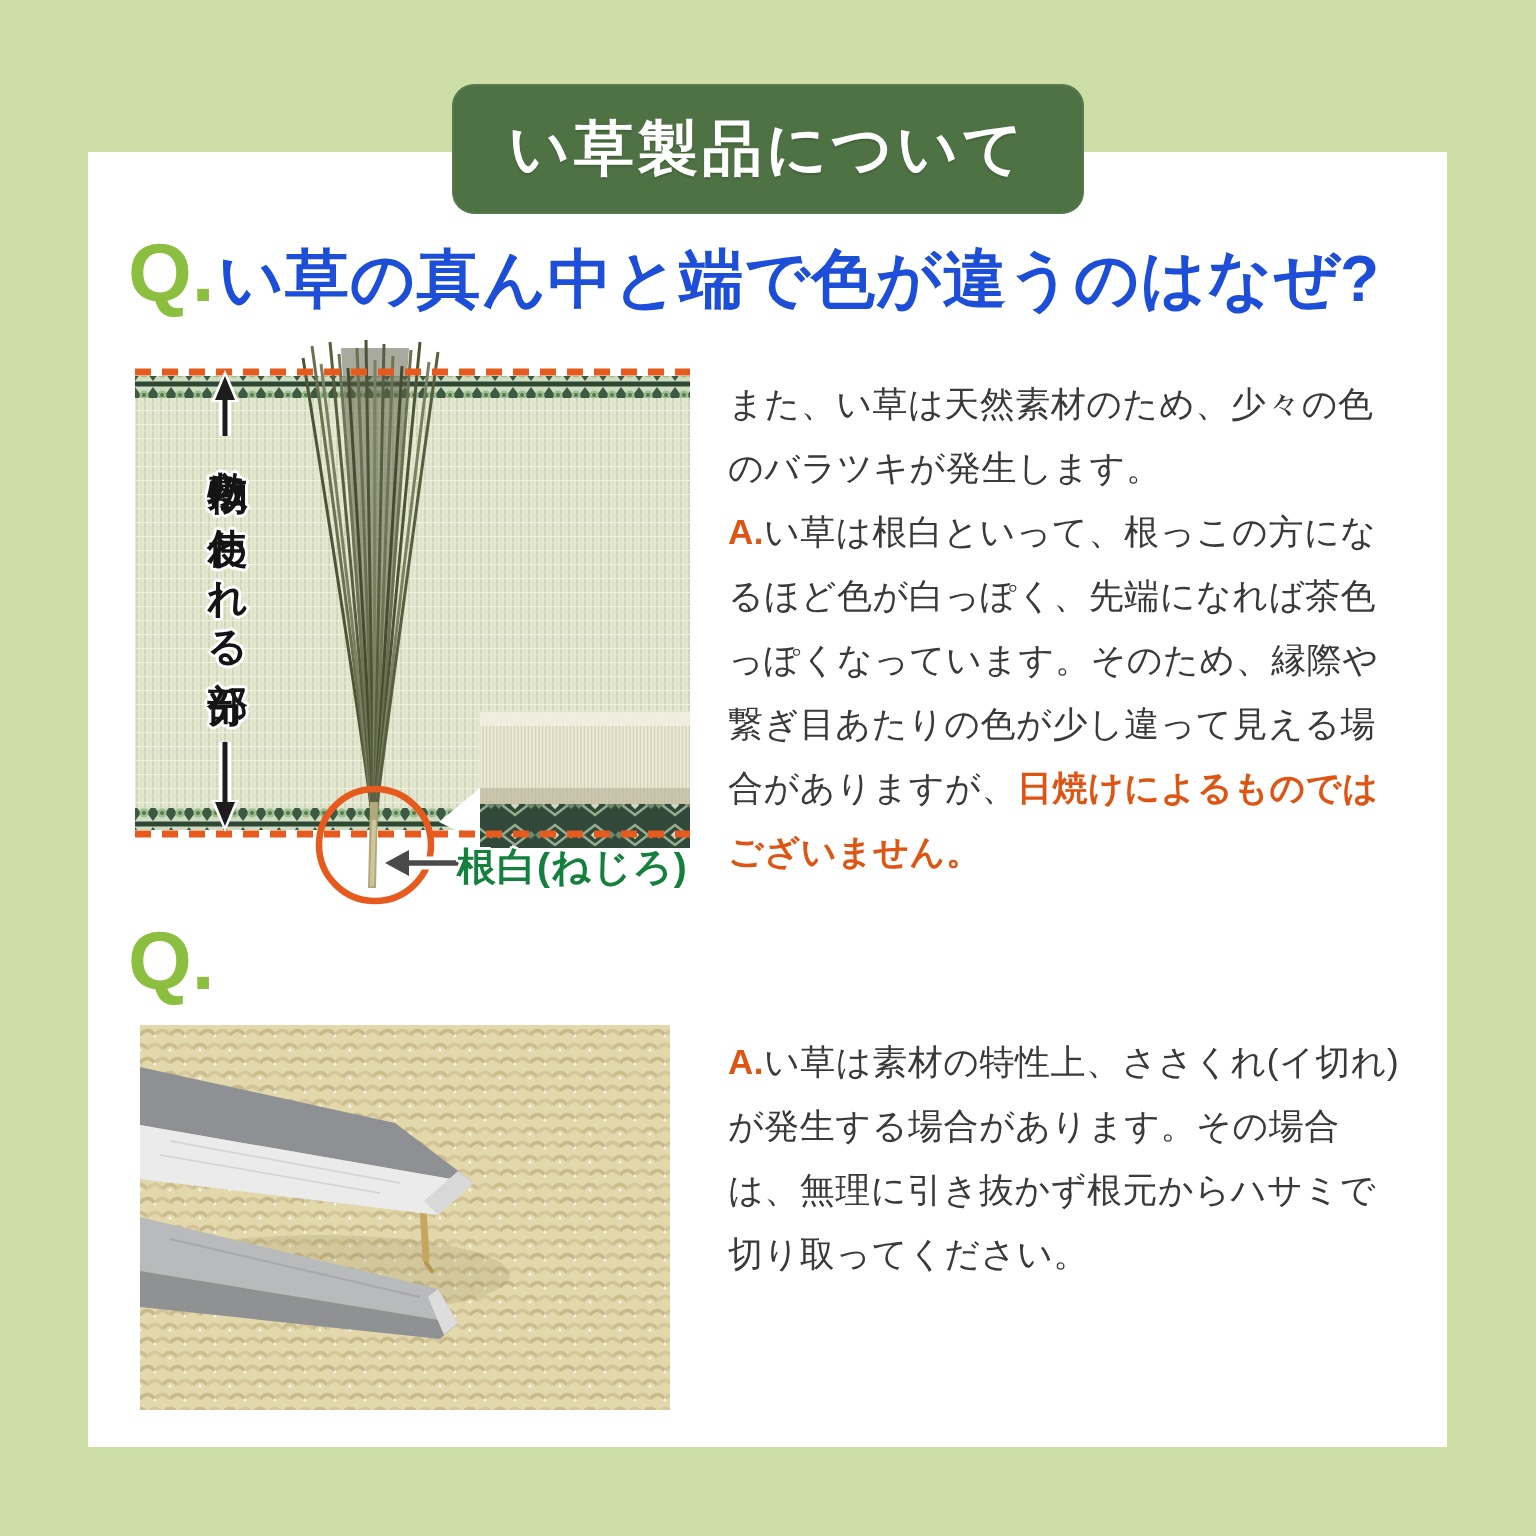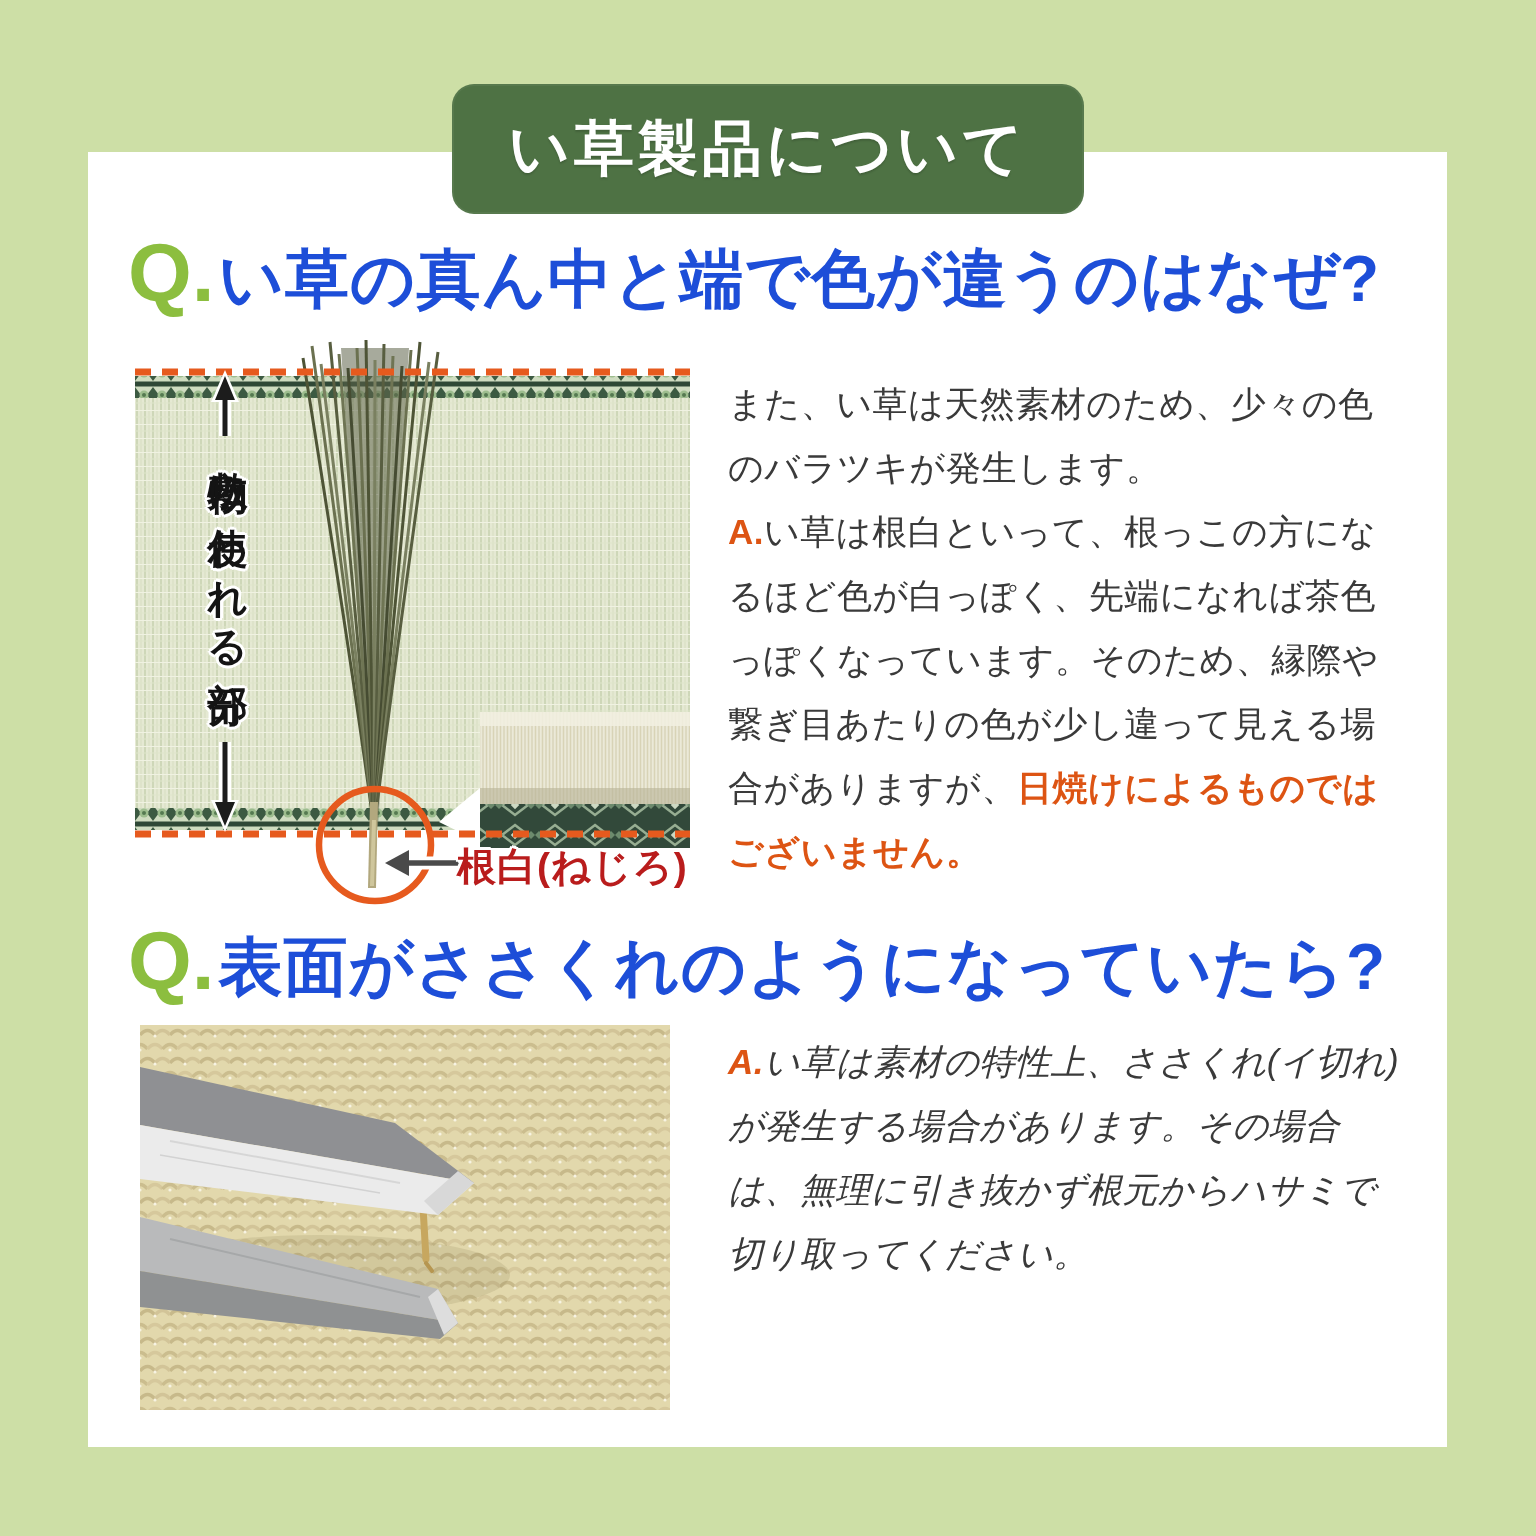--- a/index.html
+++ b/index.html
@@ -47,39 +47,39 @@
     color:#1d4ed8;font-size:64px;font-weight:bold;line-height:1.15;
     letter-spacing:1px;
   }
   .answer{
     position:absolute;
     font-size:35px;line-height:64px;font-weight:500;color:#3a3a3a;
     letter-spacing:0.5px;
   }
   .answer p{margin:0;}
   .a1{left:728px;top:372px;width:678px;}
-  .a2{left:728px;top:1030px;width:678px;font-style:italic;}
+  .a2{left:728px;top:1030px;width:678px;}
   .amark{color:#dd5413;font-weight:bold;}
   .em{color:#dd5413;font-weight:bold;}
   .note{margin-top:56px;}
   .diagram{
     position:absolute;left:135px;top:340px;width:555px;height:568px;
   }
   .diagram svg{position:absolute;left:0;top:0;}
   .vlabel{
     position:absolute;left:66px;top:100px;
     writing-mode:vertical-rl;text-orientation:upright;
     font-size:40px;font-weight:600;color:#141414;letter-spacing:4px;
     text-shadow:-2px -2px 0 #fff,2px -2px 0 #fff,-2px 2px 0 #fff,2px 2px 0 #fff,
                  0 -3px 0 #fff,0 3px 0 #fff,-3px 0 0 #fff,3px 0 0 #fff;
     white-space:nowrap;
   }
   .rootlabel{
     position:absolute;left:322px;top:500px;
-    font-size:39px;font-weight:600;color:#b91c1c;letter-spacing:1px;
+    font-size:39px;font-weight:600;color:#15803d;letter-spacing:1px;
     text-shadow:-2px -2px 0 #fff,2px -2px 0 #fff,-2px 2px 0 #fff,2px 2px 0 #fff,
                  0 -3px 0 #fff,0 3px 0 #fff,-3px 0 0 #fff,3px 0 0 #fff;
     white-space:nowrap;
   }
   .photo2{
     position:absolute;left:140px;top:1025px;width:530px;height:385px;
   }
 </style>
 </head>
 <body>
@@ -196,21 +196,20 @@
 
   <div class="answer a1">
     <p>また、い草は天然素材のため、少々の色のバラツキが発生します。</p>
     <p>
       <span class="amark">A.</span><span>い草は根白といって、根っこの方になるほど色が白っぽく、先端になれば茶色っぽくなっています。そのため、縁際や繋ぎ目あたりの色が少し違って見える場合がありますが、</span><span class="em">日焼けによるものではございません。</span>
     </p>
   </div>
 
   <div class="qline q2">
     <span class="qmark">Q.</span>
-    <span class="qtext">表面がささくれのようになっていたら?</span>
   </div>
 
   <div class="photo2">
     <svg width="530" height="385" viewBox="0 0 530 385">
       <defs>
         <pattern id="matWeave" width="30" height="28" patternUnits="userSpaceOnUse">
           <rect width="30" height="28" fill="#e2d8ac"></rect>
           <path d="M0,10 Q7.5,1 15,10" fill="none" stroke="#c7b98a" stroke-width="3.4"></path>
           <path d="M15,10 Q22.5,1 30,10" fill="none" stroke="#d2c498" stroke-width="3.4"></path>
           <path d="M-7.5,24 Q0,15 7.5,24" fill="none" stroke="#cbbd8e" stroke-width="3.4"></path>

